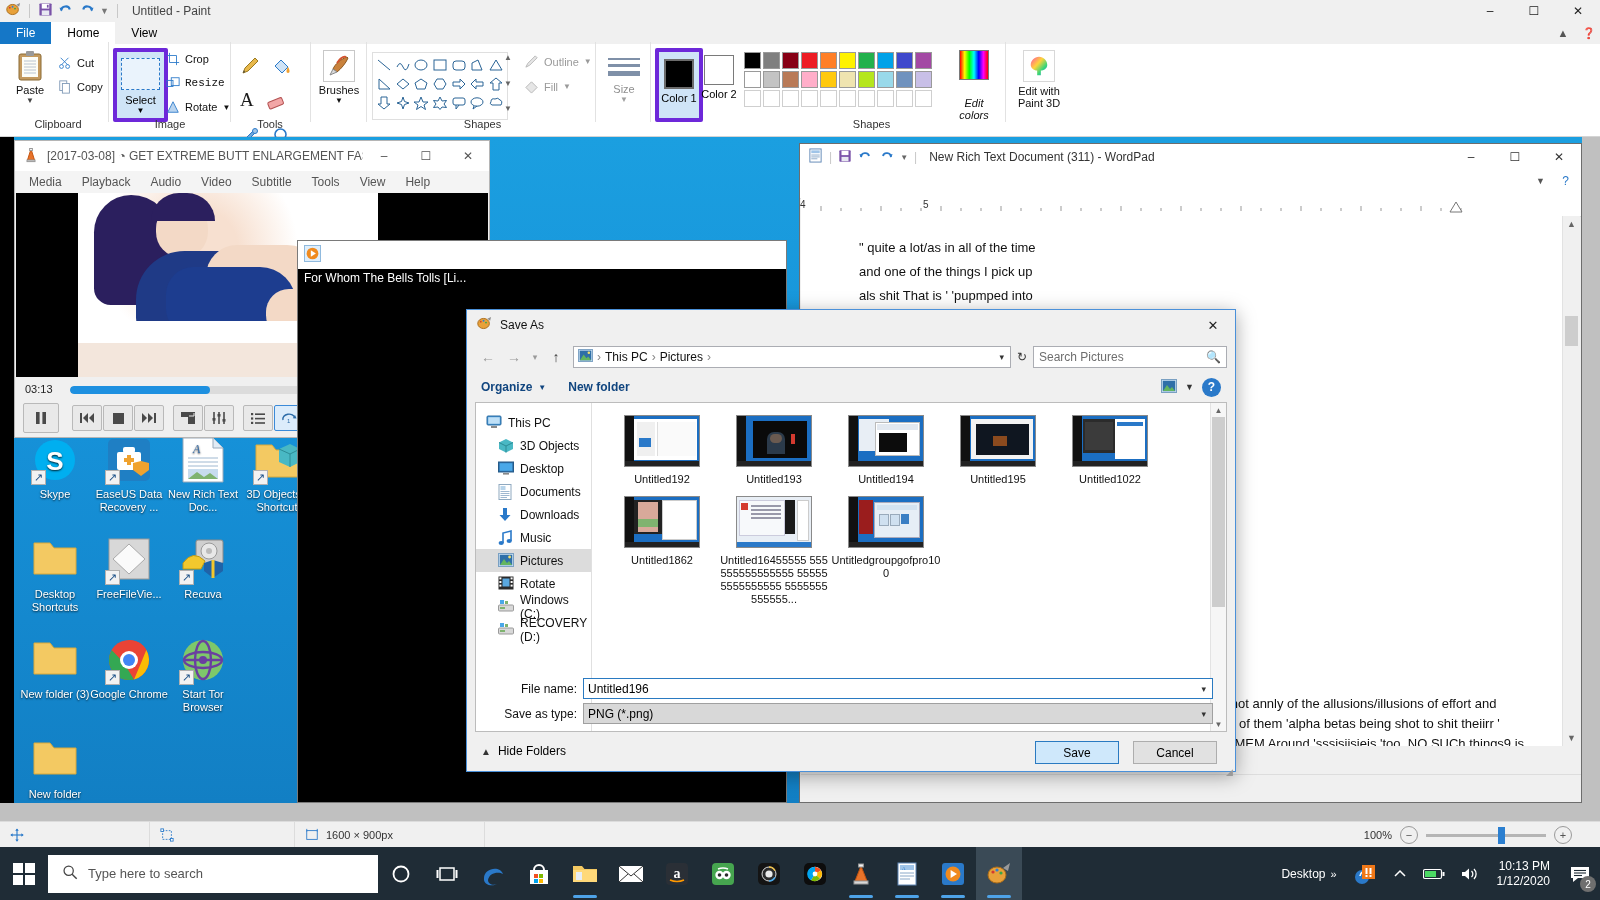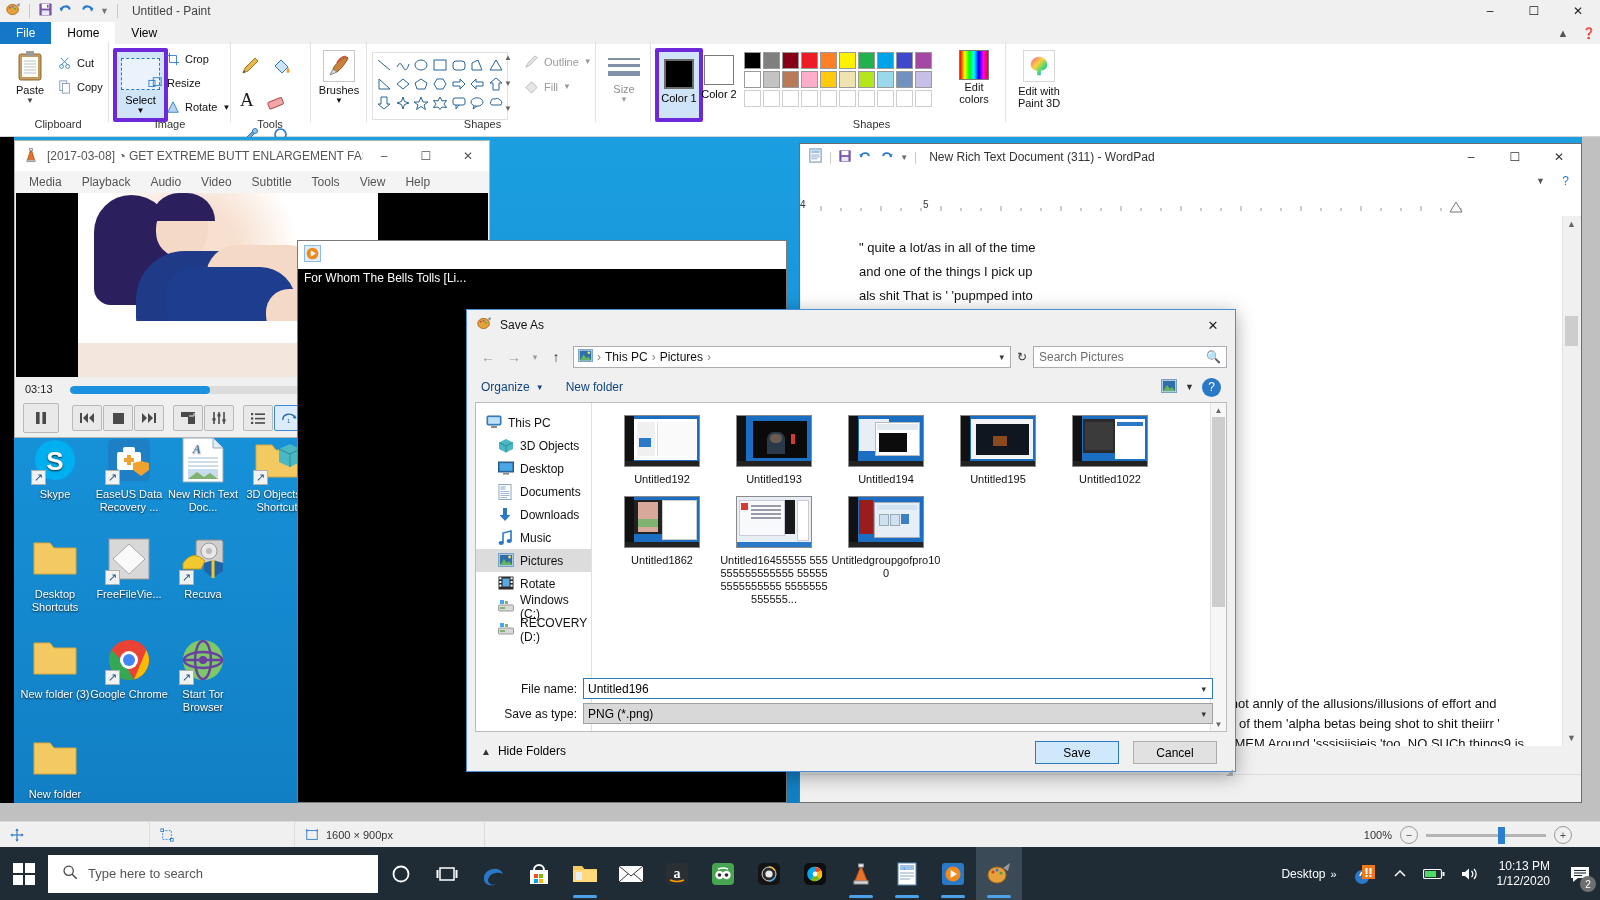--- a/index.html
+++ b/index.html
@@ -93,21 +93,21 @@
   #saveas{position:absolute;left:466px;top:172px;width:770px;height:463px;background:#f0f0f0;border:1px solid #4a90d9;box-sizing:border-box;box-shadow:0 4px 18px rgba(0,0,0,.35);}
   #sa-title{height:30px;display:flex;align-items:center;padding-left:10px;gap:8px;background:#f0f0f0;}
   #sa-title .t{font-size:12px;color:#111;}
   #sa-close{margin-left:auto;width:44px;height:30px;display:flex;align-items:center;justify-content:center;font-size:13px;color:#222;}
   #sa-nav{position:absolute;left:0;top:32px;width:768px;height:30px;display:flex;align-items:center;gap:0;padding:0 8px;box-sizing:border-box;}
   .navbtn{width:26px;height:24px;display:flex;align-items:center;justify-content:center;color:#9a9a9a;font-size:14px;}
   .navbtn.on{color:#3b3b3b;}
   #sa-crumb{flex:1;height:22px;margin-left:4px;background:#fff;border:1px solid #abadb3;display:flex;align-items:center;padding:0 4px;box-sizing:border-box;gap:4px;font-size:12px;color:#111;}
   #sa-refresh{width:22px;height:22px;display:flex;align-items:center;justify-content:center;color:#333;font-size:12px;}
   #sa-search{width:194px;height:22px;background:#fff;border:1px solid #abadb3;display:flex;align-items:center;padding:0 5px;box-sizing:border-box;font-size:12px;color:#6e6e6e;}
-  #sa-toolbar{position:absolute;left:0;top:62px;width:768px;height:30px;display:flex;align-items:center;padding:0 14px;box-sizing:border-box;gap:22px;font-size:12px;color:#1a1a1a;}
+  #sa-toolbar{position:absolute;left:0;top:62px;width:768px;height:30px;display:flex;align-items:center;padding:0 14px;box-sizing:border-box;gap:22px;font-size:12px;color:#1a1a1a;font-weight:bold;}
   #sa-body{position:absolute;left:8px;top:92px;width:752px;height:330px;background:#fff;border:1px solid #bcbcbc;box-sizing:border-box;display:flex;}
   #sa-tree{width:116px;height:328px;border-right:1px solid #e0e0e0;padding-top:8px;box-sizing:border-box;overflow:hidden;}
   .tnode{height:23px;display:flex;align-items:center;gap:6px;font-size:12px;color:#111;padding-left:10px;box-sizing:border-box;}
   .tnode.child{padding-left:22px;}
   .tnode.sel{background:#dcdcdc;}
   .tico{width:16px;height:16px;position:relative;flex:0 0 16px;}
   #sa-files{flex:1;position:relative;padding:12px 0 0 14px;box-sizing:border-box;overflow:hidden;}
   .fitem{width:112px;display:inline-block;vertical-align:top;margin:0 0 10px 0;text-align:center;font-size:11px;color:#111;line-height:13px;}
   .fthumb{width:76px;height:52px;margin:0 auto 6px;border:1px solid #8a8a8a;box-sizing:border-box;position:relative;overflow:hidden;background:#2a5d9e;}
   #sa-fscroll{position:absolute;right:0;top:0;width:15px;height:328px;background:#f6f6f6;border-left:1px solid #e3e3e3;}
@@ -238,21 +238,21 @@
       <div style="text-align:center;font-size:11px;margin-top:4px;">Select</div>
       <div style="text-align:center;font-size:8px;">▼</div>
     </div>
     <div class="smallbtn" style="left:166px;top:8px;">
       <svg width="14" height="14" viewBox="0 0 16 16">
           <path d="M4 1 L4 12 L15 12" stroke="#2a79c9" fill="none"></path>
           <path d="M1 4 L12 4 L12 15" stroke="#2a79c9" fill="none"></path>
         </svg>
       <span>Crop</span>
     </div>
-    <div class="smallbtn" style="left:148px;top:32px;">
+    <div class="smallbtn" style="left:166px;top:32px;font-family:Liberation Mono, monospace;">
       <svg width="14" height="14" viewBox="0 0 16 16">
           <rect x="1" y="5" width="7" height="7" fill="none" stroke="#2a79c9"></rect>
           <rect x="6" y="2" width="9" height="9" fill="none" stroke="#2a79c9"></rect>
         </svg>
       <span>Resize</span>
     </div>
     <div class="smallbtn" style="left:166px;top:56px;">
       <svg width="14" height="14" viewBox="0 0 16 16">
           <path d="M2 14 L8 2 L14 14 Z" fill="#b9d4ef" stroke="#2a79c9"></path>
         </svg>
@@ -499,21 +499,21 @@
           <div class="swatch empty"></div>
           <div class="swatch empty"></div>
           <div class="swatch empty"></div>
           <div class="swatch empty"></div>
           <div class="swatch empty"></div>
         </div>
       </div>
 
     <div class="ribbtn" style="left:950px;top:6px;width:48px;">
       <div style="width:28px;height:28px;margin:0 auto;border:1px solid #7a7a7a;background:linear-gradient(90deg,#ff0000,#ffff00,#00ff00,#00ffff,#0000ff,#ff00ff,#ff0000);"></div>
-      <div style="line-height:12px;margin-top:1px;">Edit colors</div>
+      <div style="line-height:12px;margin-top:17px;font-style:italic;">Edit colors</div>
     </div>
 
     <div class="grp-div" style="left:1005px;top:-2px;height:80px;"></div>
 
     <div class="ribbtn" style="left:1008px;top:6px;width:62px;">
       <div style="width:30px;height:30px;margin:0 auto;border:1px solid #d8d8d8;background:#fff;display:flex;align-items:center;justify-content:center;">
         <svg width="22" height="22" viewBox="0 0 24 24">
             <path d="M12 2 C17 2, 21 6, 21 11 C21 15, 17 17, 14 17 L14 22 L10 22 L10 17 C6 17, 3 14, 3 11 C3 6, 7 2, 12 2 Z" fill="url(#g3d)"></path>
             <defs>
               <linearGradient id="g3d" x1="0" y1="0" x2="1" y2="1">

